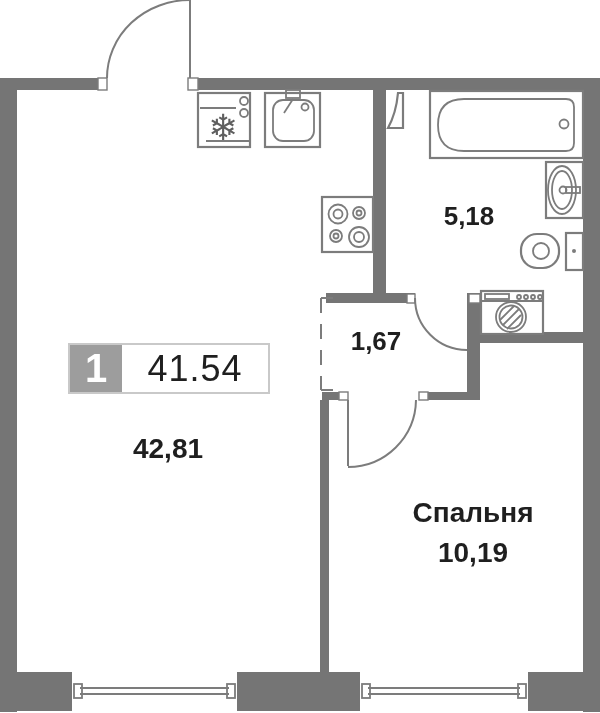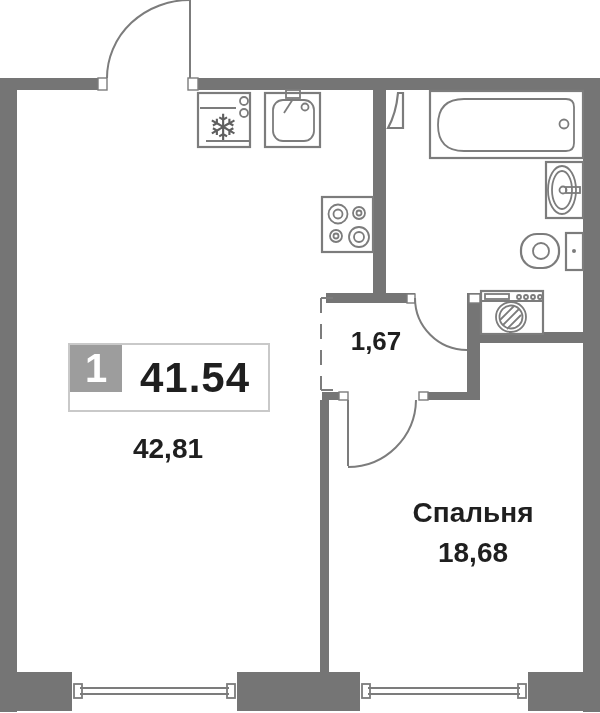--- a/index.html
+++ b/index.html
@@ -22,22 +22,22 @@
 
   .badge{
     position:absolute;left:68px;top:343px;display:flex;
     border:2px solid var(--border);box-sizing:border-box;background:#fff;
   }
   .badge-num{
     width:52px;height:47px;background:var(--badge);color:#fff;
     font-size:40px;font-weight:700;display:flex;align-items:center;justify-content:center;
   }
   .badge-area{
-    width:146px;height:65px;color:var(--text);letter-spacing:1px;
-    font-size:42px;font-weight:700;display:flex;align-items:center;justify-content:center;
+    width:146px;height:47px;color:var(--text);letter-spacing:1px;
+    font-size:36px;font-weight:400;display:flex;align-items:center;justify-content:center;
   }
   .room-label{position:absolute;text-align:center;color:var(--text);font-weight:700;}
   .room-name{font-size:28px;line-height:1;}
   .room-area{font-size:28px;line-height:1;margin-top:12px;}
   .area-only{position:absolute;text-align:center;color:var(--text);font-weight:700;font-size:26px;line-height:1;}
 </style>
 </head>
 <body>
 
 <div class="plan">
@@ -169,18 +169,19 @@
     <div class="badge-num">1</div>
     <div class="badge-area">41.54</div>
   </div>
 
   <div class="room-label" style="left:68px;top:423px;width:200px;">
     <div class="room-area">42,81</div>
   </div>
 
   <div class="room-label" style="left:373px;top:499px;width:200px;">
     <div class="room-name">Спальня</div>
-    <div class="room-area">18,68</div>
+    <div class="room-area">10,19</div>
   </div>
 
+  <div class="area-only" style="left:419px;top:203px;width:100px;">5,18</div>
 
   <div class="area-only" style="left:326px;top:328px;width:100px;">1,67</div>
 </div>
 
 </body></html>

